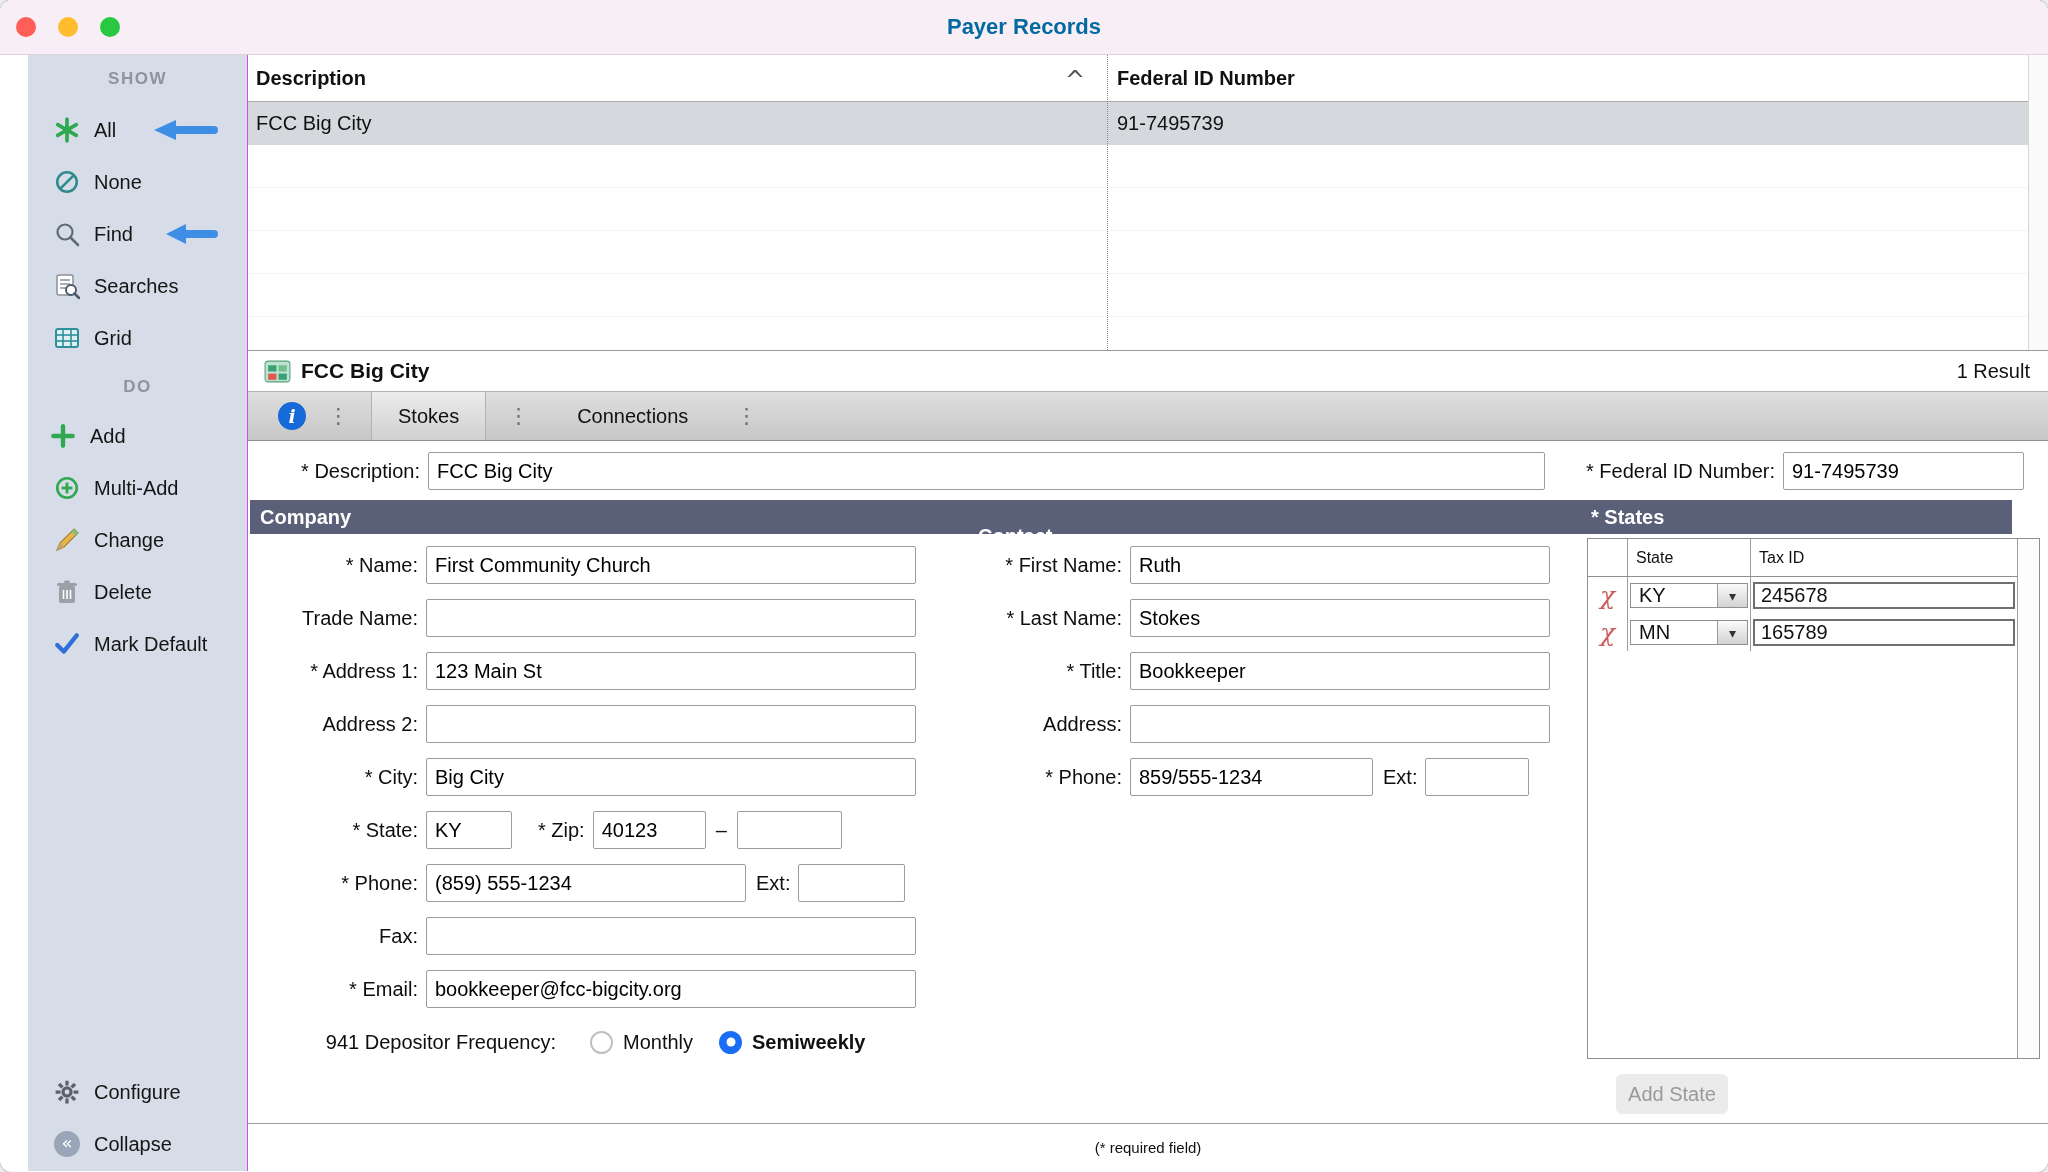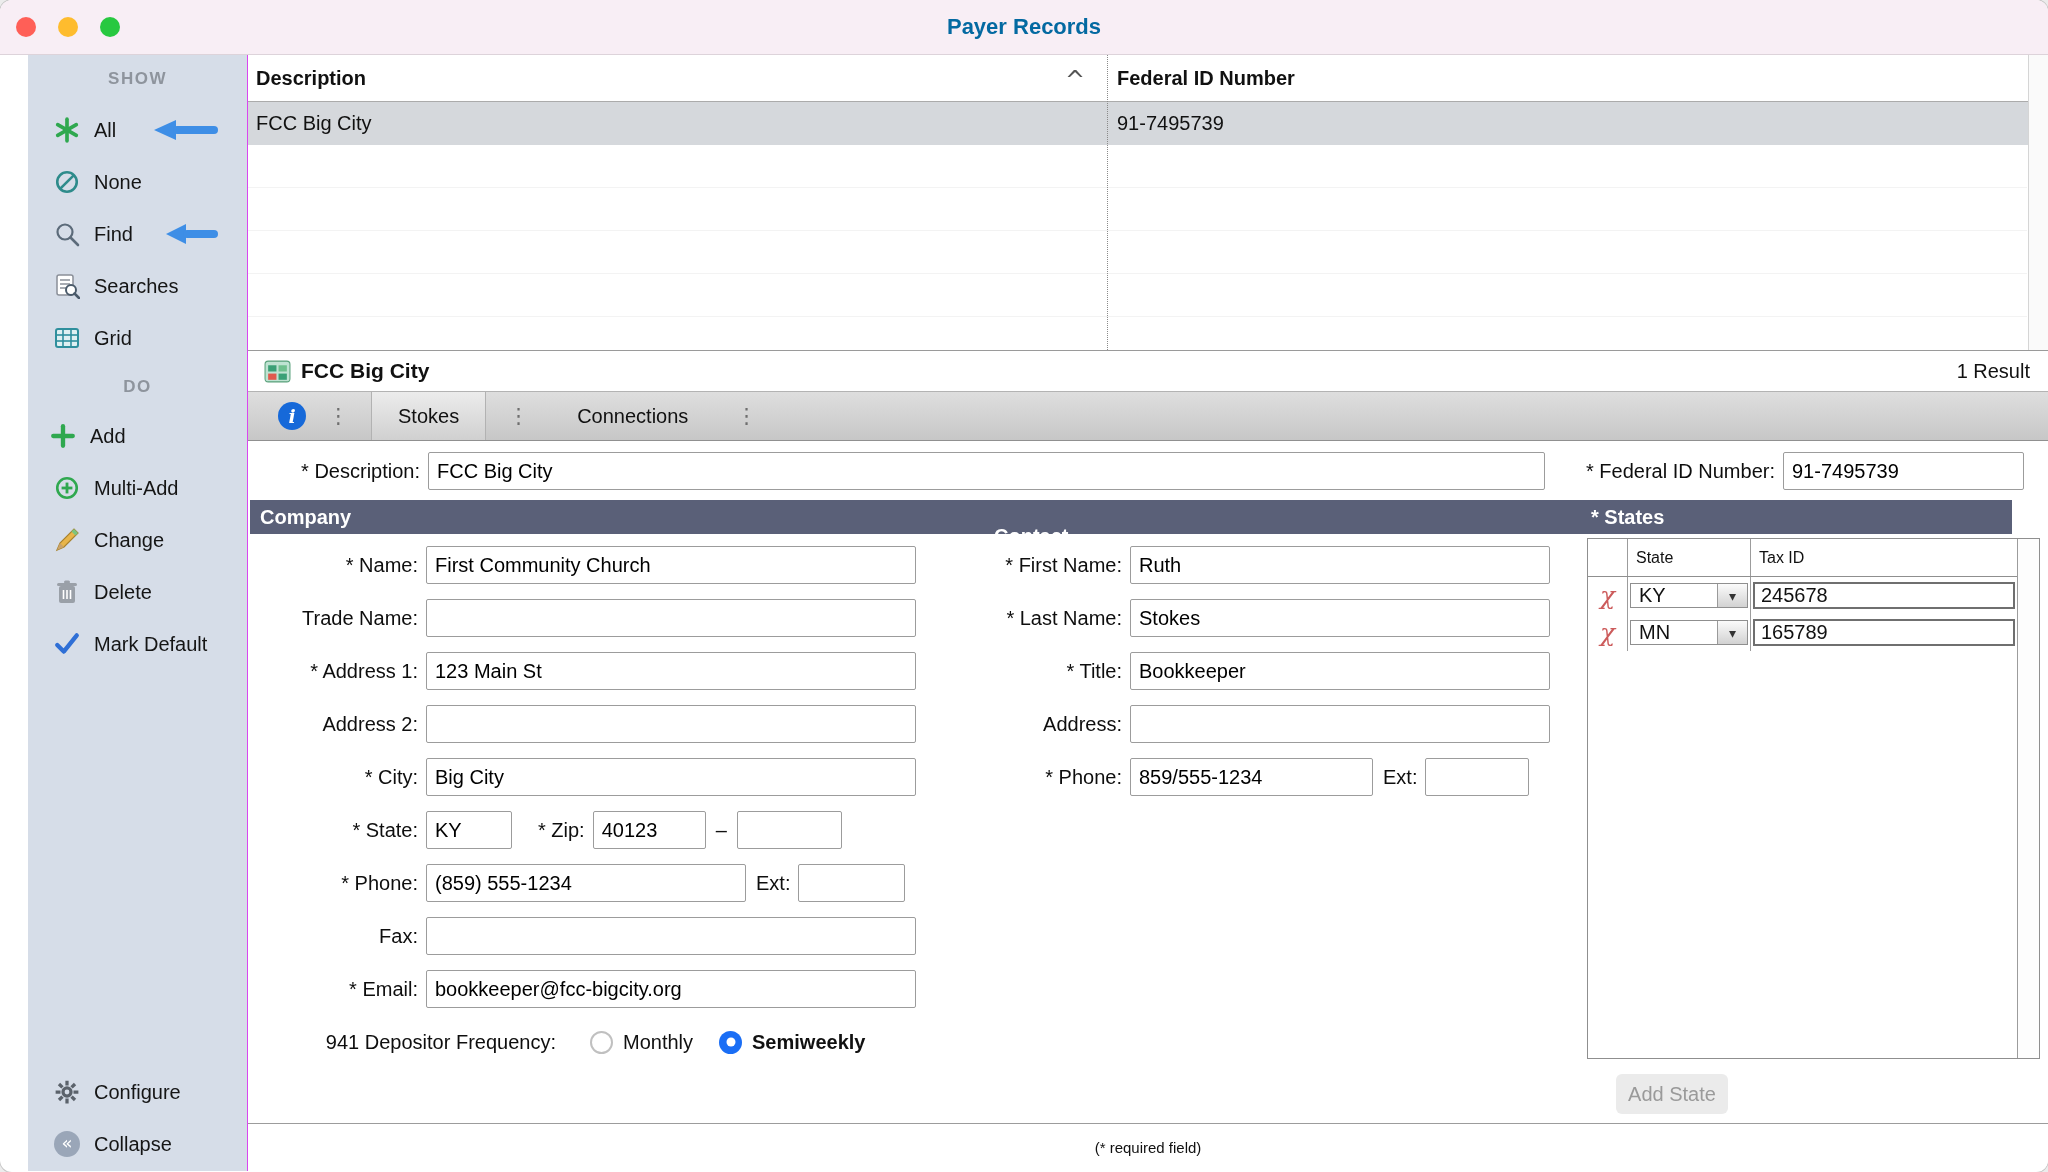--- a/index.html
+++ b/index.html
@@ -70,21 +70,21 @@
   .ti { height:38px; border:1px solid #9c9c9c; background:#fff; font-family:inherit; font-size:20px; padding:0 8px; color:#000; border-radius:2px; flex:none; }
 
   .desc-row { position:absolute; top:10px; left:0; right:24px; height:40px; display:flex; align-items:center; padding-left:10px; }
   .w165 { width:162px; }
   .desc-input { width:1117px; margin-left:8px; }
   .fed-label { margin-left:auto; }
   .fed-input { width:241px; margin-left:8px; }
 
   .section-bar { position:absolute; top:59px; left:2px; right:36px; height:34px; background:#5a6078; color:#fff; display:flex; align-items:center; font-weight:700; font-size:20px; }
   .sec-company { margin-left:10px; }
-  .sec-contact { position:absolute; left:744px;margin-top:38px; }
+  .sec-contact { position:absolute; left:728px;margin-top:38px; }
   .sec-states { position:absolute; left:1341px; }
 
   .company-col { position:absolute; top:104px; left:0; width:712px; }
   .contact-col { position:absolute; top:104px; left:710px; width:624px; }
   .frow { display:flex; align-items:center; height:40px; margin-bottom:13px; }
   .company-col .flabel { width:170px; margin-right:8px; }
   .contact-col .flabel { width:164px; margin-right:8px; }
   .w490{width:490px}.w420{width:420px}.w86{width:86px}.w115{width:113px}.w105{width:105px}
   .w320{width:320px}.w107{width:107px}.w251{width:243px}.w104{width:104px}
   .lbl-zip { width:auto !important; margin-left:26px !important; margin-right:8px !important; }

